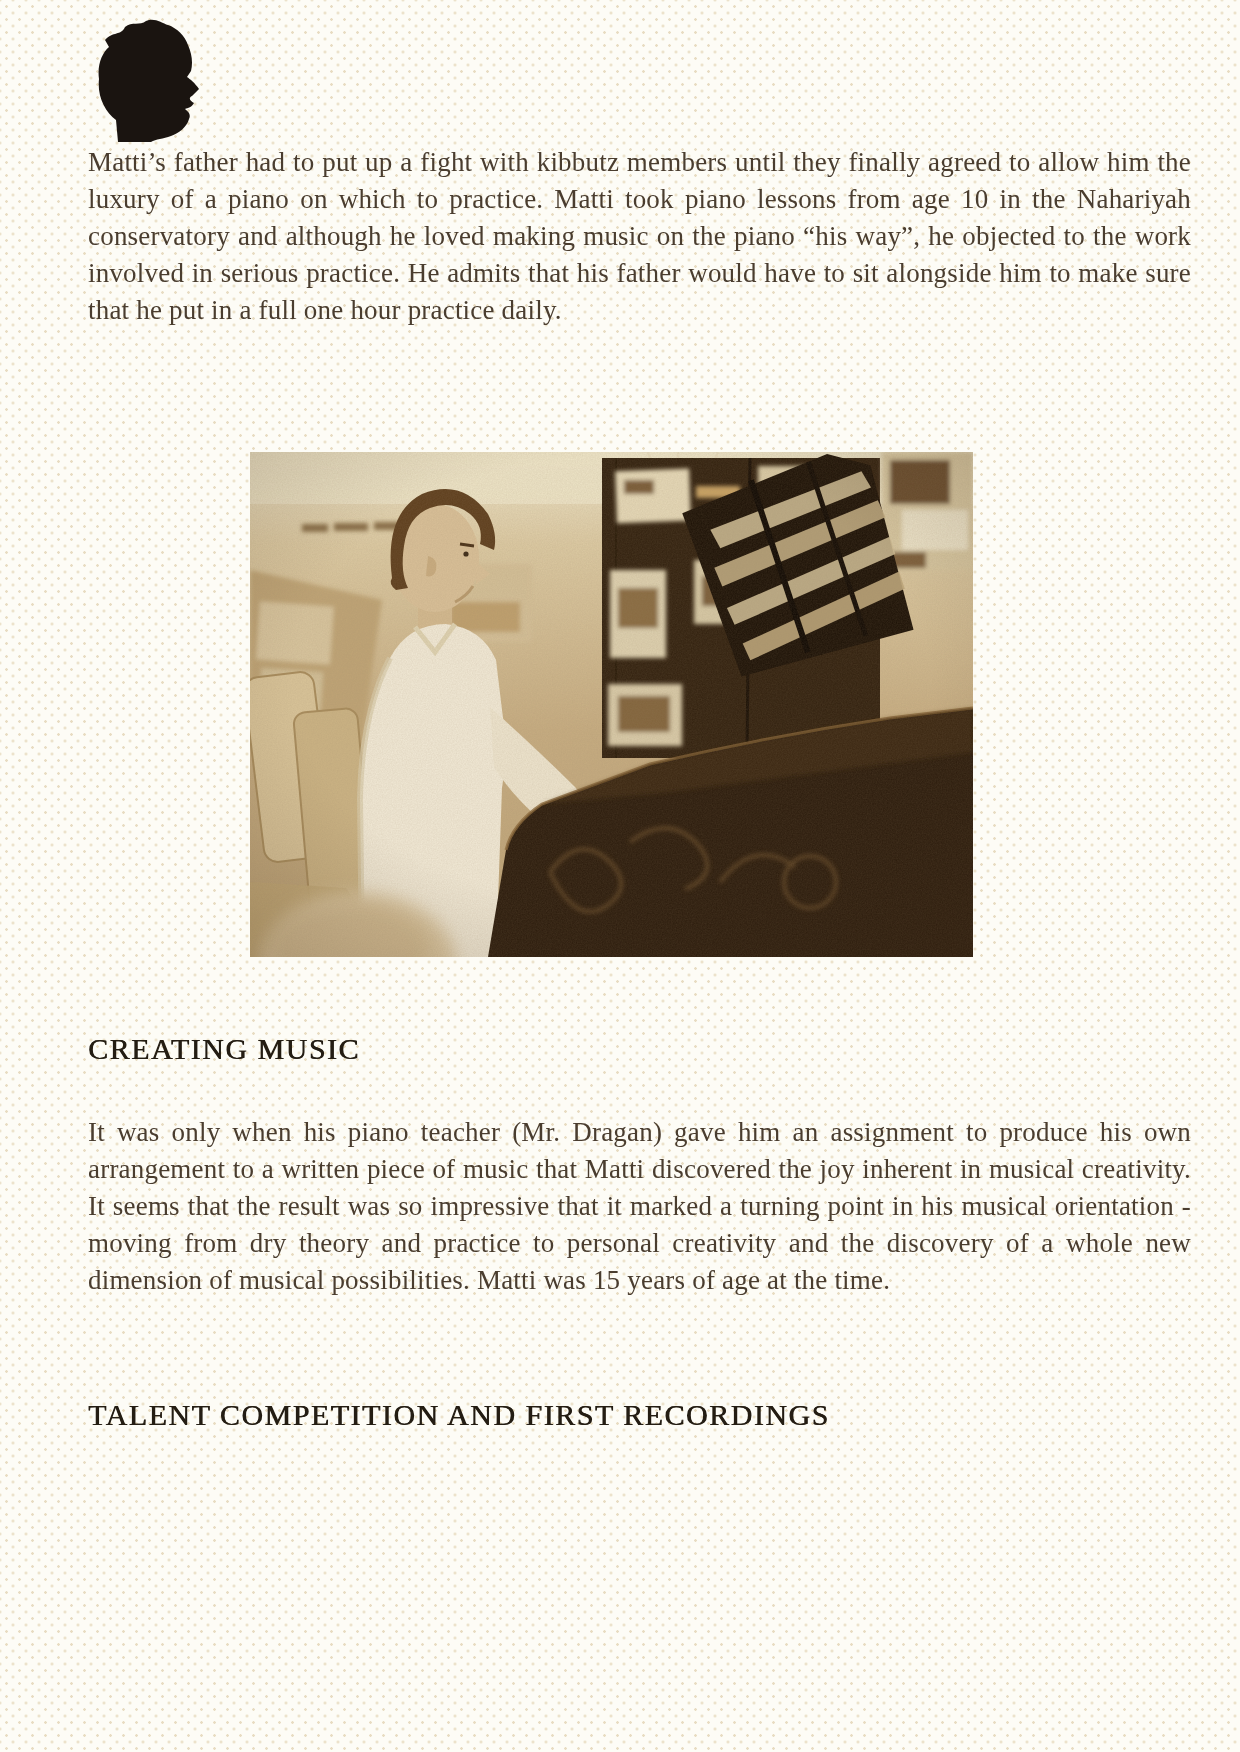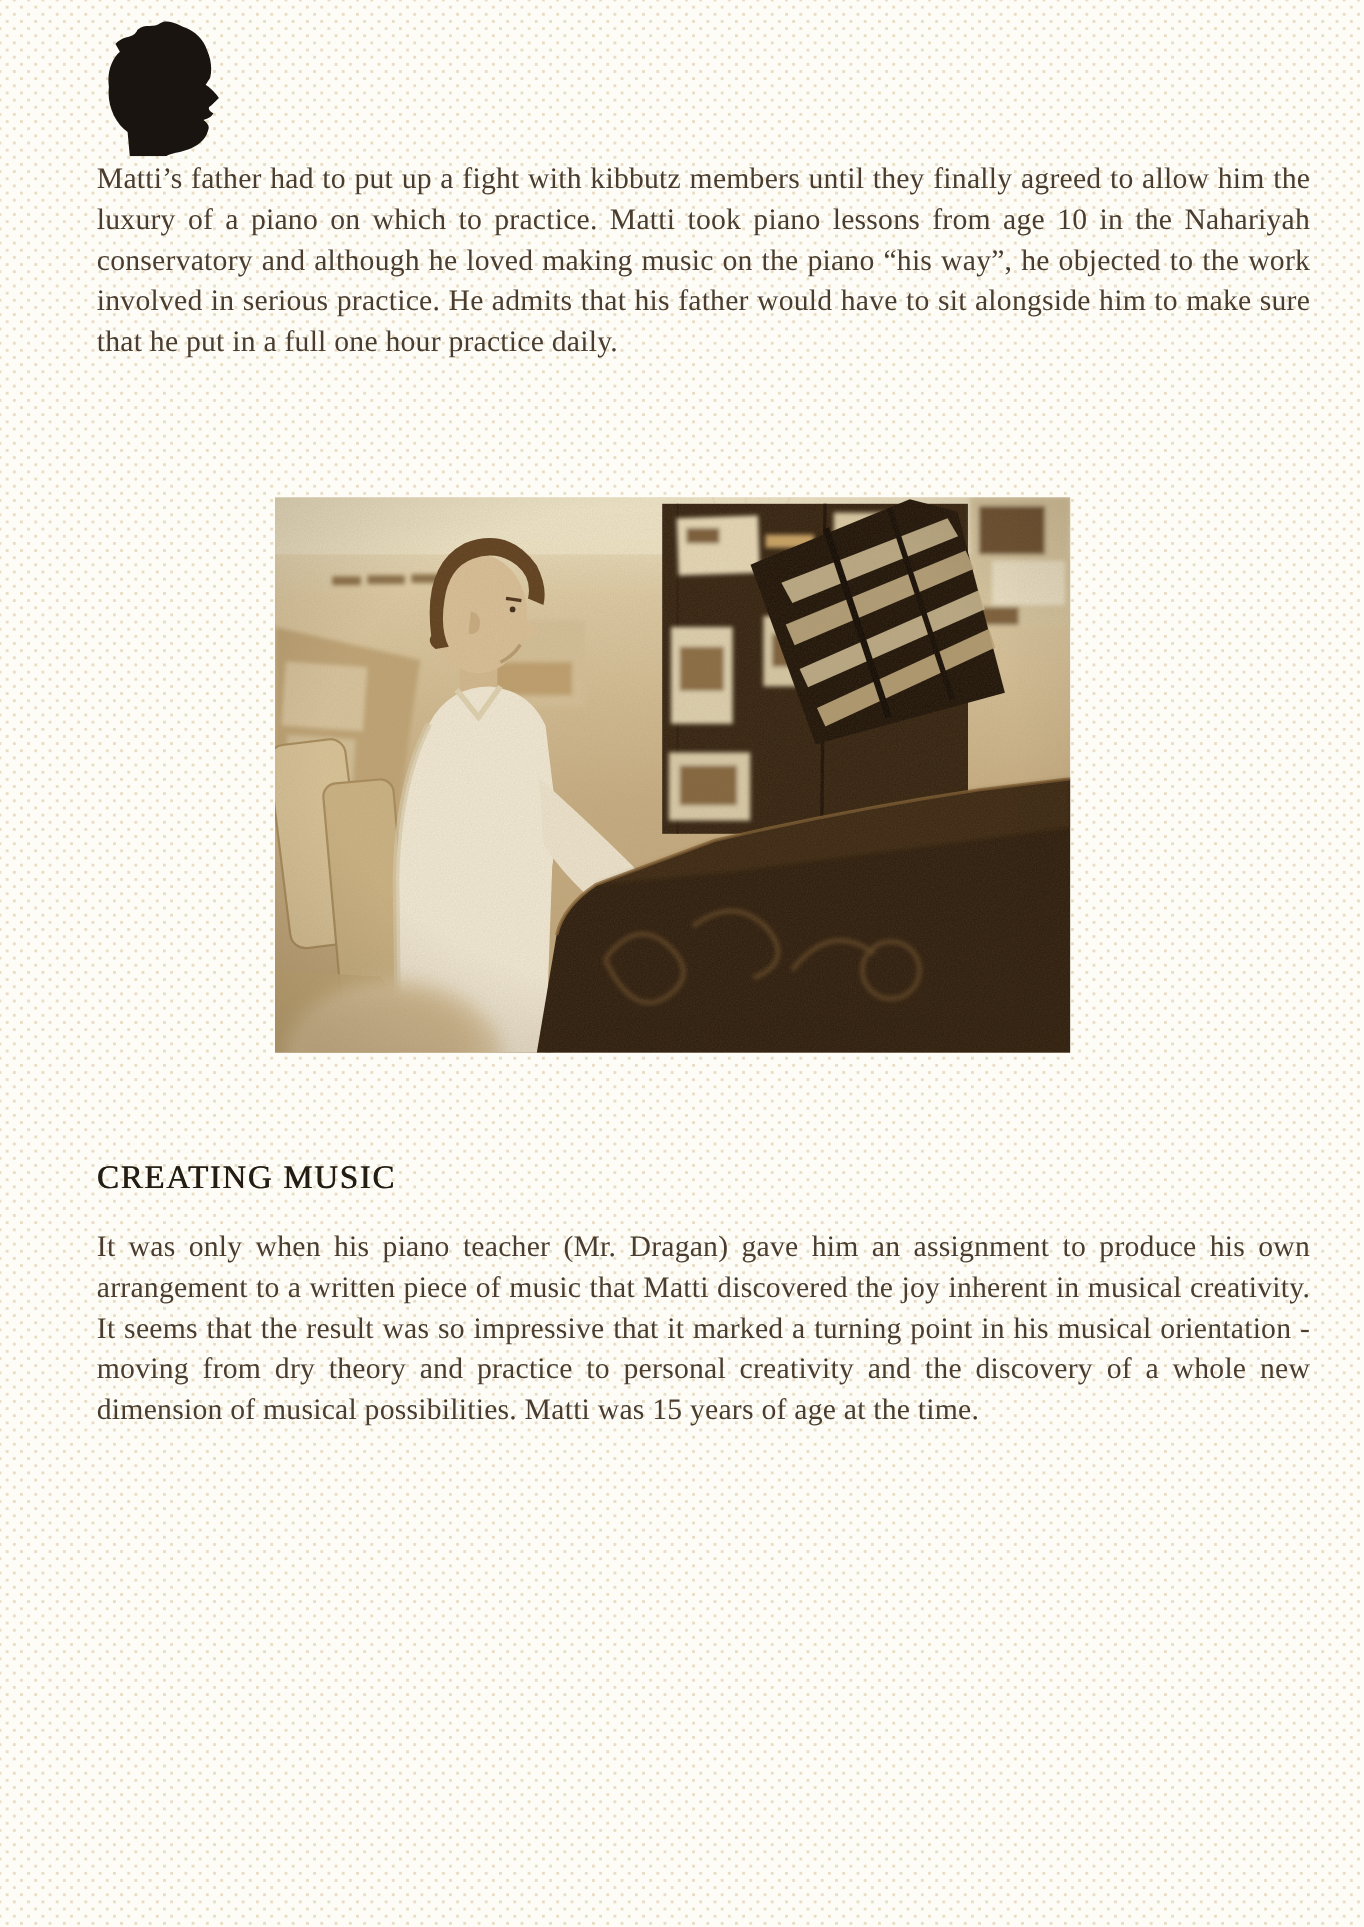--- a/index.html
+++ b/index.html
@@ -48,24 +48,24 @@
 
   h2.section-heading {
     margin: 0;
     font-size: 30px;
     line-height: 36px;
     font-weight: 400;
     letter-spacing: 1.5px;
     color: #241d13;
     text-shadow: 0.6px 0 0 #241d13;
   }
-  h2.h-creating { margin-top: 96px; }
+  h2.h-creating { margin-top: 74px; }
   h2.h-talent   { margin-top: 98px; }
 
-  p.p-creating { margin-top: 26px; }
+  p.p-creating { margin-top: 47px; }
   p.p-talent   { margin-top: 47px; }
 </style>
 </head>
 <body>
 
 <div class="page">
 
   <svg class="logo" viewBox="0 0 112 124" aria-hidden="true">
     <path fill="#1a1410" d="
       M 30 124
@@ -221,15 +221,16 @@
 
       <rect width="723" height="505" filter="url(#grain)" opacity="0.45"></rect>
       <rect width="723" height="505" fill="url(#vign)"></rect>
     </svg>
   </figure>
 
   <h2 class="section-heading h-creating">CREATING MUSIC</h2>
 
   <p class="body-text p-creating">It was only when his piano teacher (Mr. Dragan) gave him an assignment to produce his own arrangement to a written piece of music that Matti discovered the joy inherent in musical creativity.  It seems that the result was so impressive that it marked a turning point in his musical orientation - moving from dry theory and practice to personal creativity and the discovery of a whole new dimension of musical possibilities. Matti was 15 years of age at the time.</p>
 
+  <h2 class="section-heading h-talent">TALENT COMPETITION AND FIRST RECORDINGS</h2>
 
 
 </div>
 
 </body></html>

